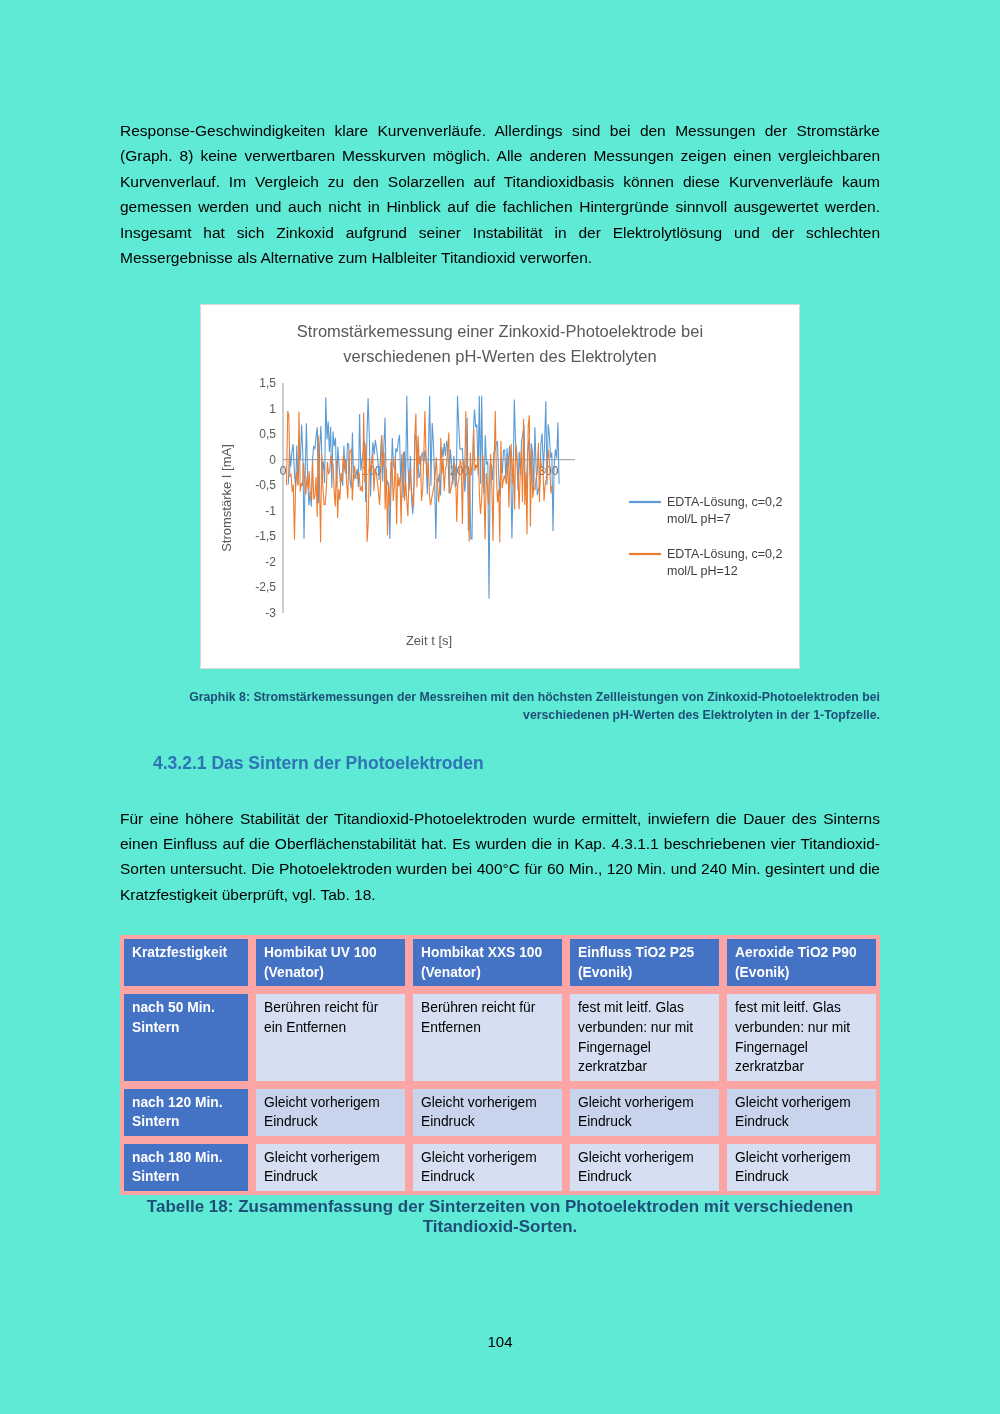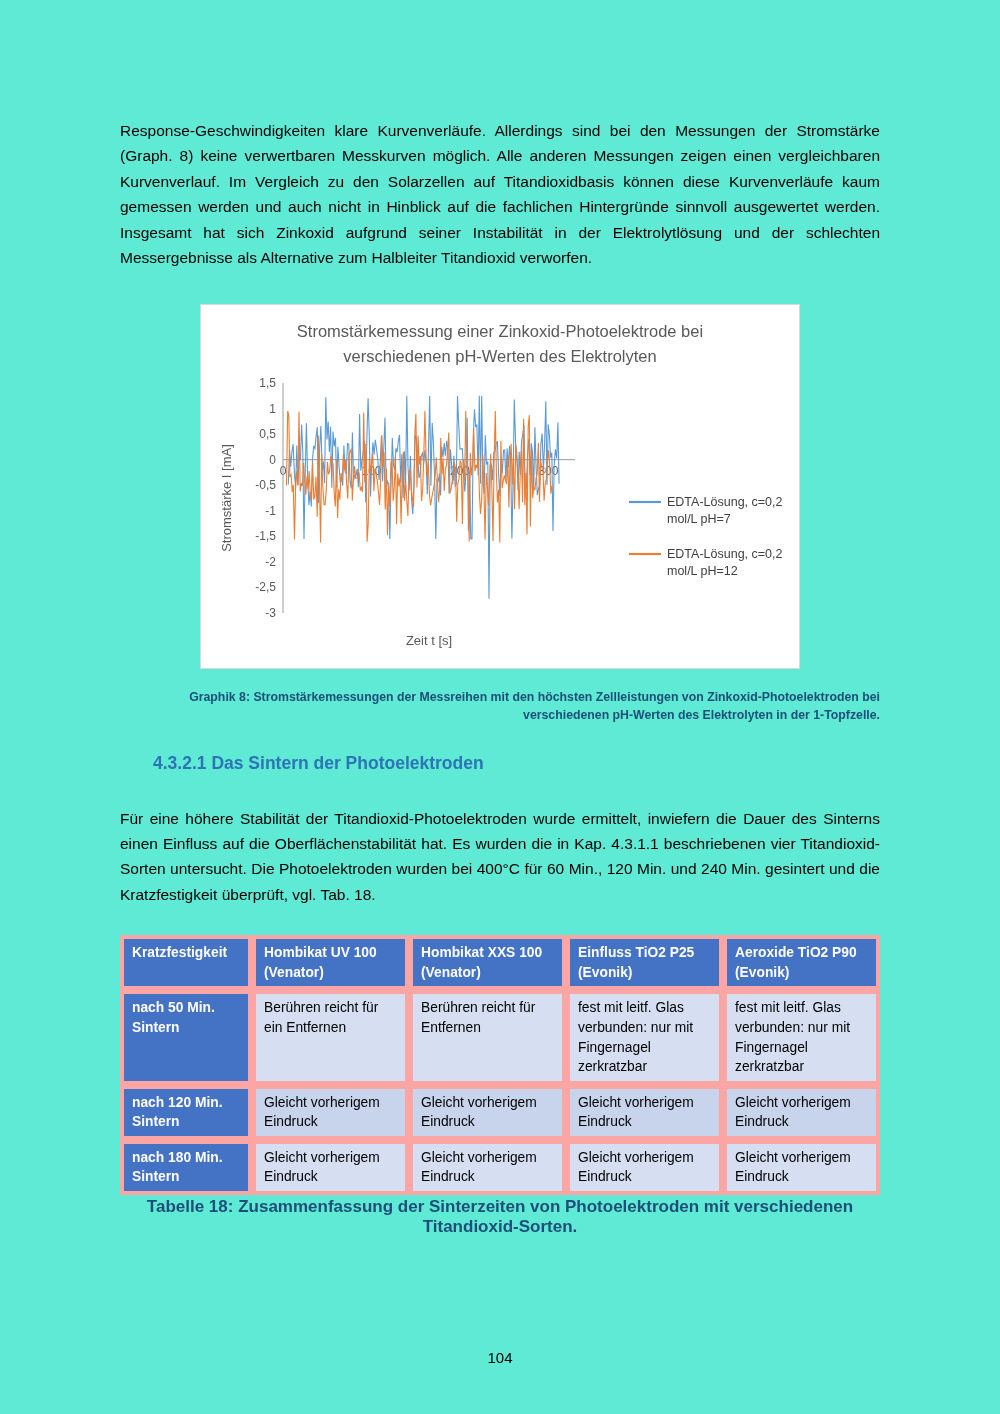--- a/index.html
+++ b/index.html
@@ -37,21 +37,21 @@
     border:4px solid #fca5a5; padding:4px 8px; vertical-align:top; text-align:left;
   }
   .sinter thead th { background:#4472C4; color:#fff; font-weight:bold; }
   .sinter tbody th { background:#4472C4; color:#fff; font-weight:bold; }
   tr.band-a td { background:#D5DFF1; }
   tr.band-b td { background:#C7D4EC; }
   .tbl-caption {
     margin-top:2px; text-align:center; font-size:17px; font-weight:bold; color:#1F4E79;
   }
   .page-number {
-    position:absolute; left:0; right:0; bottom:48px; text-align:center; font-size:15px; color:#000;
+    position:absolute; left:0; right:0; bottom:64px; text-align:center; font-size:15px; color:#000;
   }
 </style>
 </head>
 <body>
 
 <div class="page">
 
   <p class="para intro">Response-Geschwindigkeiten klare Kurvenverläufe. Allerdings sind bei den Messungen der Stromstärke (Graph. 8) keine verwertbaren Messkurven möglich. Alle anderen Messungen zeigen einen vergleichbaren Kurvenverlauf. Im Vergleich zu den Solarzellen auf Titandioxidbasis können diese Kurvenverläufe kaum gemessen werden und auch nicht in Hinblick auf die fachlichen Hintergründe sinnvoll ausgewertet werden. Insgesamt hat sich Zinkoxid aufgrund seiner Instabilität in der Elektrolytlösung und der schlechten Messergebnisse als Alternative zum Halbleiter Titandioxid verworfen.</p>
 
   <figure class="chart-box">

